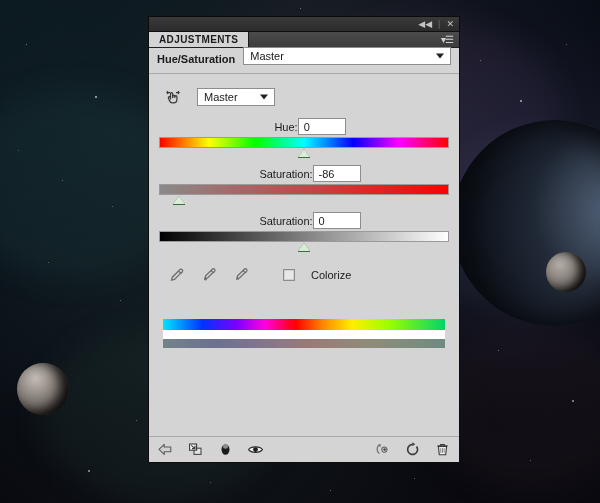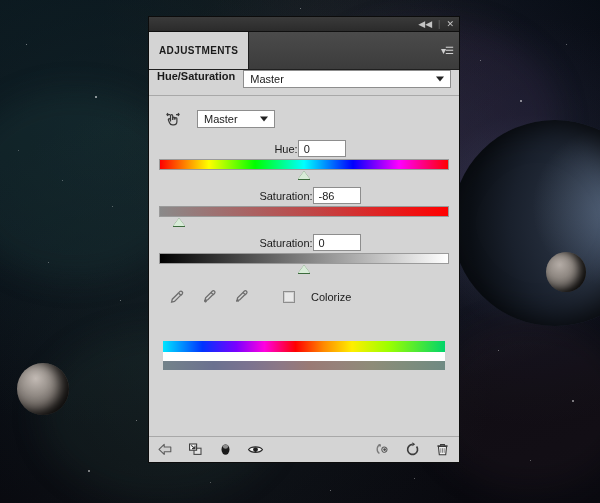--- a/index.html
+++ b/index.html
@@ -85,21 +85,21 @@
     display: flex;
     align-items: center;
     justify-content: flex-end;
     padding-right: 5px;
     gap: 6px;
   }
   .tb-btn { color: #c3c3c3; font-size: 9px; line-height: 1; cursor: default; }
   .tb-sep { color: #6a6a6a; font-size: 9px; }
 
   #panel-tabbar {
-    height: 38px;
+    height: 16px;
     background: linear-gradient(#4b4b4b, #3c3c3c);
     border-bottom: 1px solid #202020;
     display: flex;
     align-items: stretch;
   }
   #tab-adjustments {
     background: #d4d4d4;
     color: #1b1b1b;
     font-size: 10px;
     font-weight: bold;
@@ -110,22 +110,22 @@
   }
   #tabbar-filler { flex: 1; }
   #panel-menu-icon {
     display: flex; align-items: center;
     padding-right: 6px; color: #d0d0d0;
     font-size: 10px; letter-spacing: -1px;
   }
 
   #preset-row {
     height: 26px;
-    display: flex; align-items: flex-start;
-    padding: 0 8px;
+    display: flex; align-items: flex-end;
+    padding: 8px 8px;
     gap: 8px;
     background: #d4d4d4;
     border-bottom: 1px solid #a8a8a8;
   }
   #preset-title { font-weight: bold; font-size: 11px; white-space: nowrap; }
 
   .select {
     flex: 1;
     height: 18px;
     background: #ffffff;

